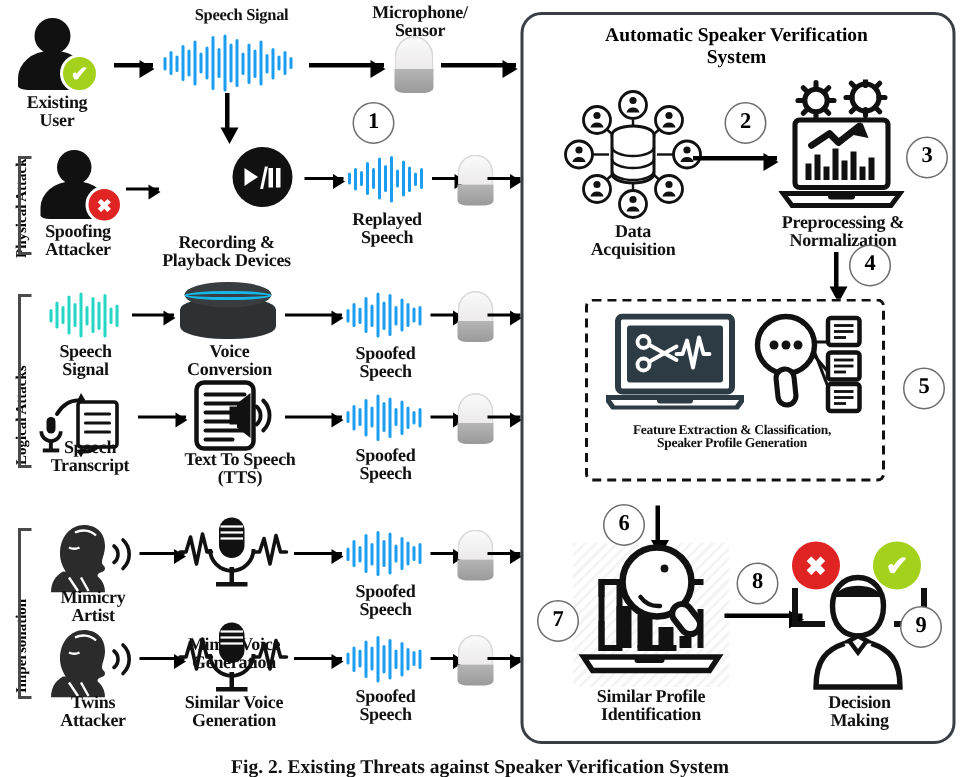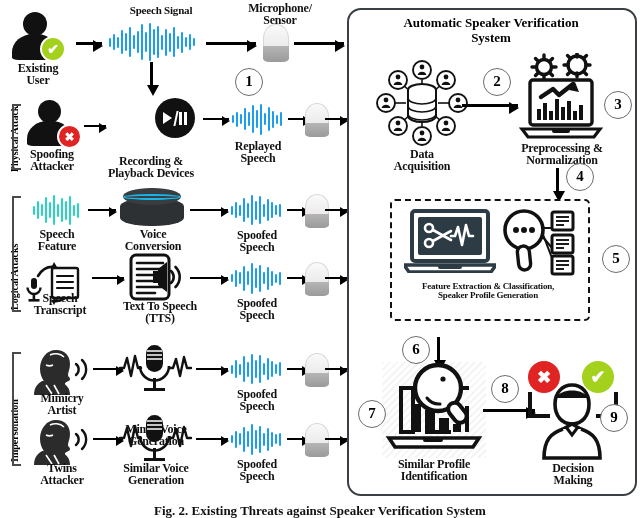--- a/index.html
+++ b/index.html
@@ -228,21 +228,21 @@
       <i style="height:30px"></i>
       <i style="height:13px"></i>
       <i style="height:24px"></i>
     <i style="height:19px"></i>
       <i style="height:29px"></i>
       <i style="height:11px"></i>
       <i style="height:15px"></i>
   </div>
   <div class="lbl s10" style="left:24px;top:228px;width:66px;">
     <div>Speech</div>
-    <div>Feature</div>
+    <div>Signal</div>
   </div>
 
   <div class="arrow thin" style="left:88px;top:209px;width:28px;"></div>
 
   <div class="echo" style="left:120px;top:188px;width:64px;height:38px;">
     <div class="echo-b"></div>
       <div class="echo-t"></div>
       <div class="echo-r"></div>
   </div>
   <div class="lbl s10" style="left:108px;top:228px;width:90px;">

